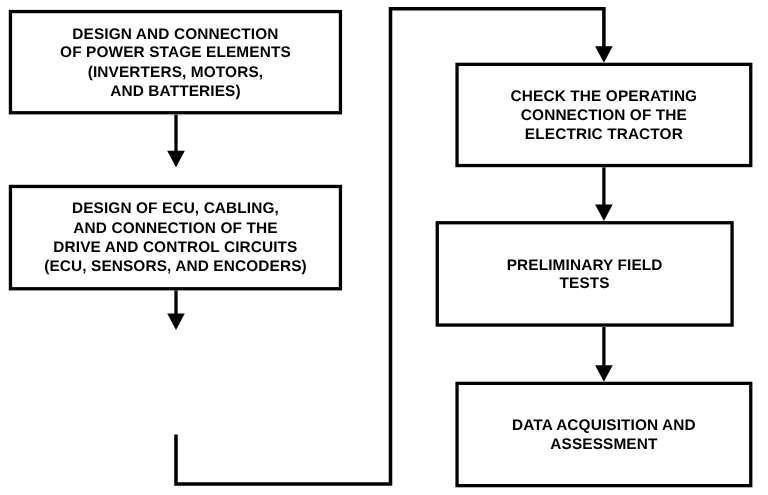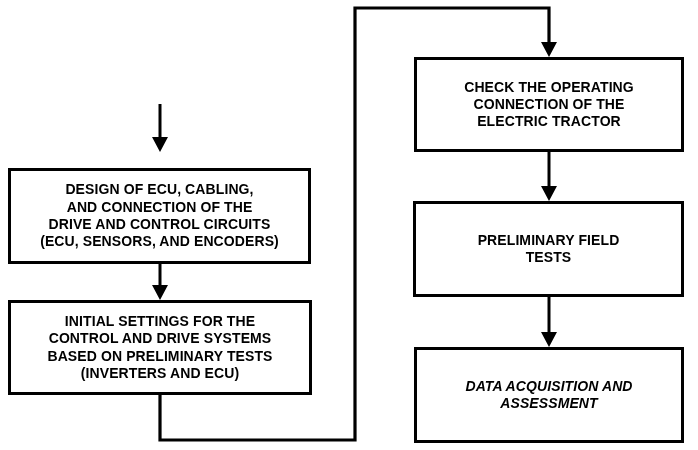--- a/index.html
+++ b/index.html
@@ -29,22 +29,22 @@
     font-weight: bold;
     font-size: 14px;
     line-height: 17.3px;
     white-space: pre-line;
     letter-spacing: 0.1px;
   }
   .box-1 { left: 8px;   top: 9px;   width: 303px; height: 95px; }
   .box-2 { left: 8px;   top: 152px; width: 303px; height: 96px; margin-top: 16px; }
   .box-3 { left: 8px;   top: 300px; width: 304px; height: 95px; }
   .box-4 { left: 414px; top: 57px;  width: 270px; height: 95px; }
-  .box-5 { left: 413px; top: 201px; width: 271px; height: 96px; }
-  .box-6 { left: 414px; top: 347px; width: 270px; height: 96px; font-style: italic; }
+  .box-5 { left: 396px; top: 201px; width: 271px; height: 96px; }
+  .box-6 { left: 414px; top: 347px; width: 270px; height: 96px; }
 </style>
 </head>
 <body>
 
 <div class="canvas">
 
   <svg class="connector-layer" width="698" height="450" viewBox="0 0 698 450" xmlns="http://www.w3.org/2000/svg">
 
     <g>
       <path d="M160 104 L160 139" stroke="#000000" stroke-width="3" fill="none"></path>
@@ -65,30 +65,30 @@
       <path d="M549 152 L549 188" stroke="#000000" stroke-width="3" fill="none"></path>
       <polygon points="541,186 557,186 549,201" fill="#000000"></polygon>
     </g>
 
     <g>
       <path d="M549 297 L549 334" stroke="#000000" stroke-width="3" fill="none"></path>
       <polygon points="541,332 557,332 549,347" fill="#000000"></polygon>
     </g>
   </svg>
 
+  <div class="flow-box box-1">DESIGN AND CONNECTION
+OF POWER STAGE ELEMENTS
+(INVERTERS, MOTORS,
+AND BATTERIES)</div>
 
   <div class="flow-box box-2">DESIGN OF ECU, CABLING,
 AND CONNECTION OF THE
 DRIVE AND CONTROL CIRCUITS
 (ECU, SENSORS, AND ENCODERS)</div>
 
-  <div class="flow-box box-3">INITIAL SETTINGS FOR THE
-CONTROL AND DRIVE SYSTEMS
-BASED ON PRELIMINARY TESTS
-(INVERTERS AND ECU)</div>
 
   <div class="flow-box box-4">CHECK THE OPERATING
 CONNECTION OF THE
 ELECTRIC TRACTOR</div>
 
   <div class="flow-box box-5">PRELIMINARY FIELD
 TESTS</div>
 
   <div class="flow-box box-6">DATA ACQUISITION AND
 ASSESSMENT</div>

